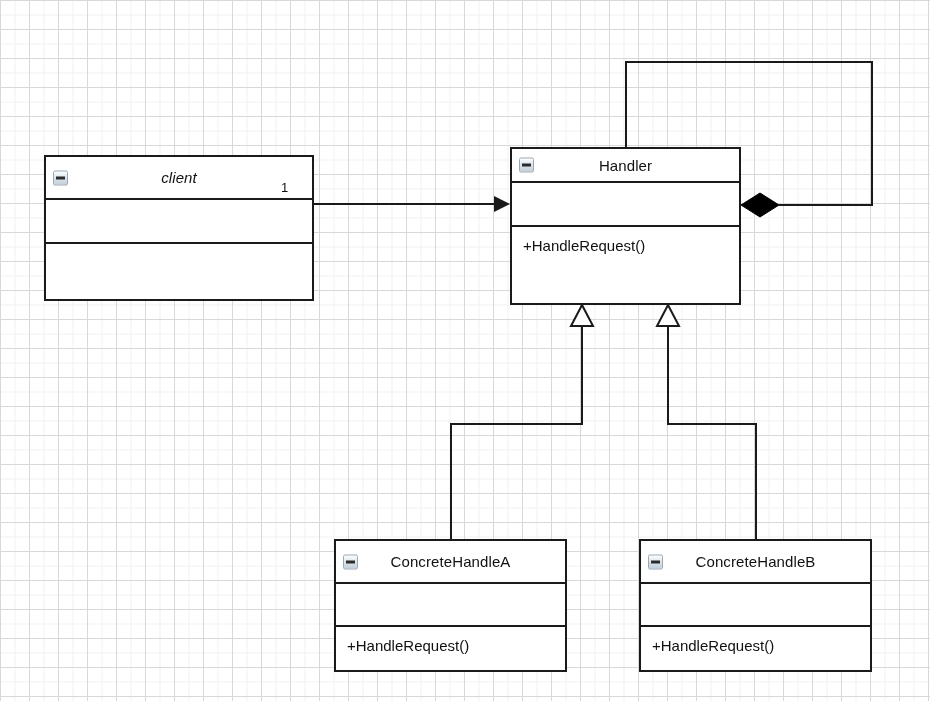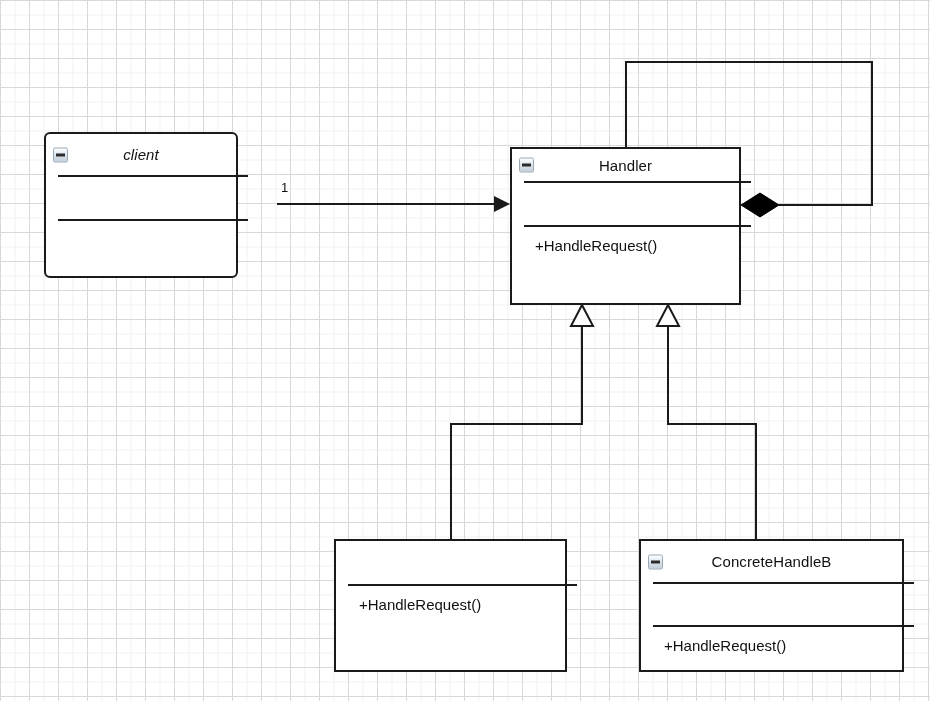--- a/index.html
+++ b/index.html
@@ -44,21 +44,20 @@
     border: 2px solid #1a1a1a;
     z-index: 5;
   }
   .uml-compartment {
     position: relative;
     box-sizing: border-box;
     width: 100%;
   }
   .uml-compartment + .uml-compartment {
     border-top: 2px solid #1a1a1a;
-    margin-left: 12px;
   }
   .uml-header {
     display: flex;
     align-items: center;
     justify-content: center;
     position: relative;
   }
   .uml-title {
     font-size: 15px;
     color: #111111;
@@ -134,48 +133,52 @@
     </g>
 
     <g>
       <polyline points="668,325 668,424 756,424 756,539" fill="none" stroke="#1a1a1a" stroke-width="2"></polyline>
       <polygon points="668,305 657,326 679,326" fill="#ffffff" stroke="#1a1a1a" stroke-width="2"></polygon>
     </g>
   </svg>
 
   <div class="edge-label" style="left:281px; top:180px;">1</div>
 
-  <div class="uml-class" style="left:44px; top:132px; width:194px; height:146px;border-radius:6px;">
+  <div class="uml-class" style="left:44px; top:155px; width:270px; height:146px;">
     <div class="uml-compartment uml-header" style="height:41px;">
       <span class="collapse-icon"></span>
       <span class="uml-title italic">client</span>
     </div>
     <div class="uml-compartment uml-members empty-compartment" style="height:44px;"></div>
     <div class="uml-compartment uml-members empty-compartment" style="height:59px;"></div>
   </div>
 
   <div class="uml-class" style="left:510px; top:147px; width:231px; height:158px;">
     <div class="uml-compartment uml-header" style="height:32px;">
       <span class="collapse-icon"></span>
       <span class="uml-title">Handler</span>
     </div>
     <div class="uml-compartment uml-members empty-compartment" style="height:44px;"></div>
     <div class="uml-compartment uml-members" style="height:69px;">
       <div class="uml-member">+HandleRequest()</div>
     </div>
   </div>
 
   <div class="uml-class" style="left:334px; top:539px; width:233px; height:133px;">
+    <div class="uml-compartment uml-header" style="height:41px;">
+      <span class="collapse-icon"></span>
+      <span class="uml-title">ConcreteHandleA</span>
+    </div>
     <div class="uml-compartment uml-members empty-compartment" style="height:43px;"></div>
     <div class="uml-compartment uml-members" style="height:45px;">
       <div class="uml-member">+HandleRequest()</div>
     </div>
   </div>
 
-  <div class="uml-class" style="left:639px; top:539px; width:265px; height:133px;">
+  <div class="uml-class" style="left:639px; top:539px; width:233px; height:133px;">
     <div class="uml-compartment uml-header" style="height:41px;">
       <span class="collapse-icon"></span>
       <span class="uml-title">ConcreteHandleB</span>
     </div>
     <div class="uml-compartment uml-members empty-compartment" style="height:43px;"></div>
     <div class="uml-compartment uml-members" style="height:45px;">
       <div class="uml-member">+HandleRequest()</div>
     </div>
   </div>
 

